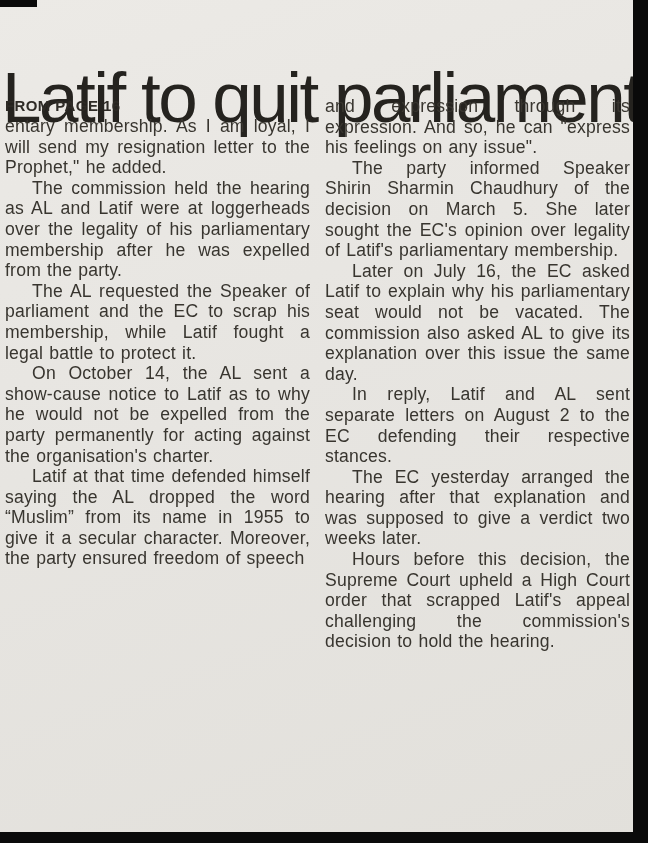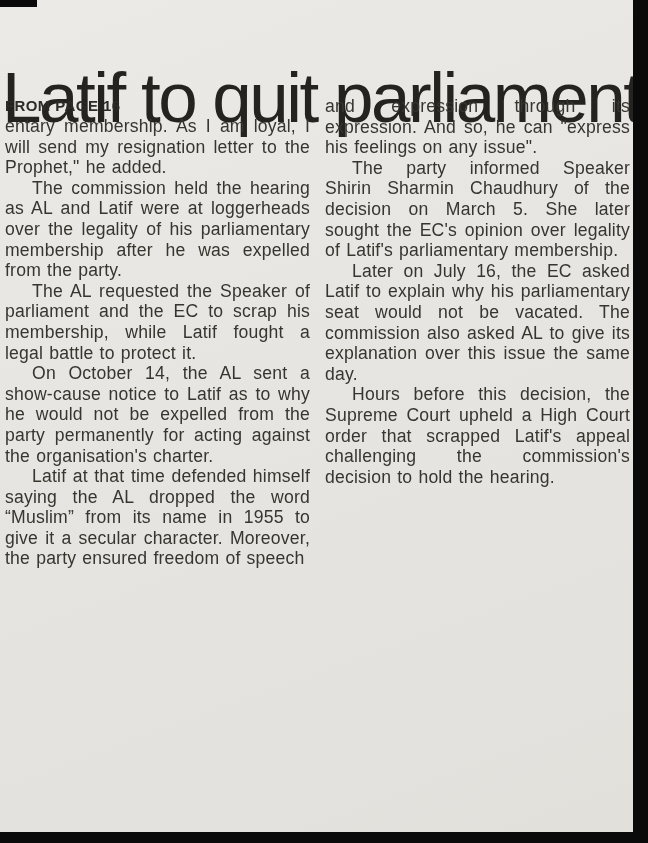--- a/index.html
+++ b/index.html
@@ -79,20 +79,22 @@
           <p>The AL requested the Speaker of parliament and the EC to scrap his membership, while Latif fought a legal battle to protect it.</p>
           <p>On October 14, the AL sent a show-cause notice to Latif as to why he would not be expelled from the party permanently for acting against the organisation's charter.</p>
           <p>Latif at that time defended himself saying the AL dropped the word “Muslim” from its name in 1955 to give it a secular character. Moreover, the party ensured freedom of speech</p>
         </div>
     </div>
     <div class="col">
       <div>
           <p class="no-indent">and expression through its expression. And so, he can "express his feelings on any issue".</p>
           <p>The party informed Speaker Shirin Sharmin Chaudhury of the decision on March 5. She later sought the EC's opinion over legality of Latif's parliamentary membership.</p>
           <p>Later on July 16, the EC asked Latif to explain why his parliamentary seat would not be vacated. The commission also asked AL to give its explanation over this issue the same day.</p>
+          <p>In reply, Latif and AL sent separate letters on August 2 to the EC defending their respective stances.</p>
+          <p>The EC yesterday arranged the hearing after that explanation and was supposed to give a verdict two weeks later.</p>
           <p>Hours before this decision, the Supreme Court upheld a High Court order that scrapped Latif's appeal challenging the commission's decision to hold the hearing.</p>
         </div>
     </div>
   </div>
 
   <div class="bar" id="bar-right"></div>
   <div class="bar" id="bar-bottom"></div>
   <div class="bar" id="mark-topleft"></div>
 
 </div>

